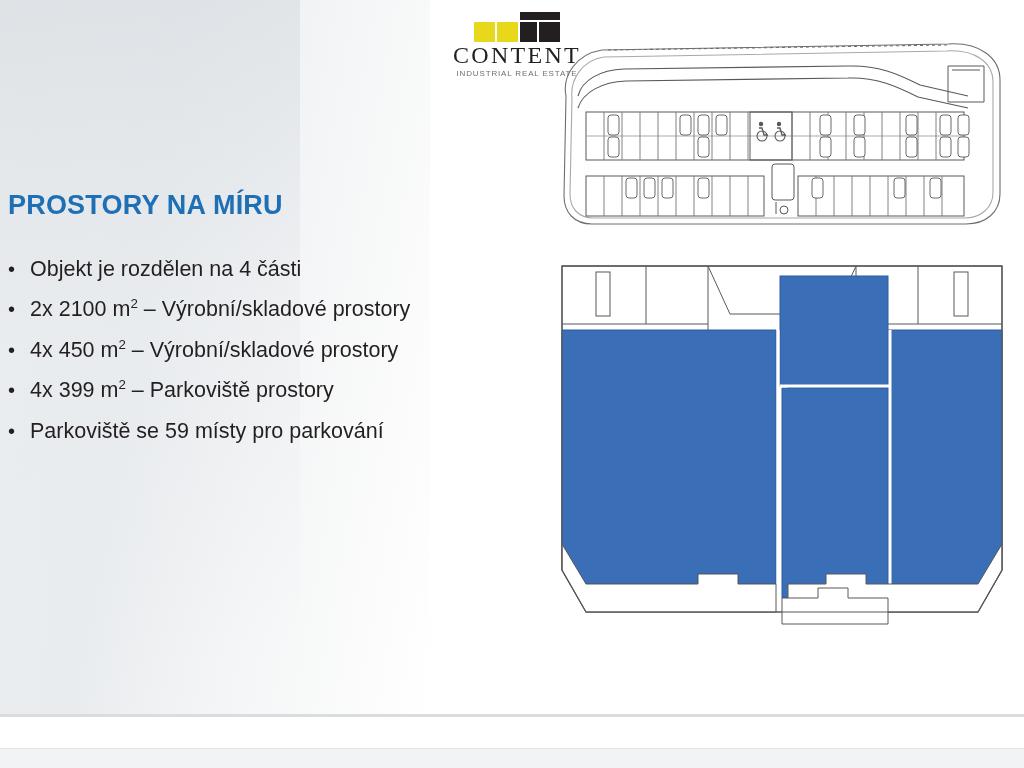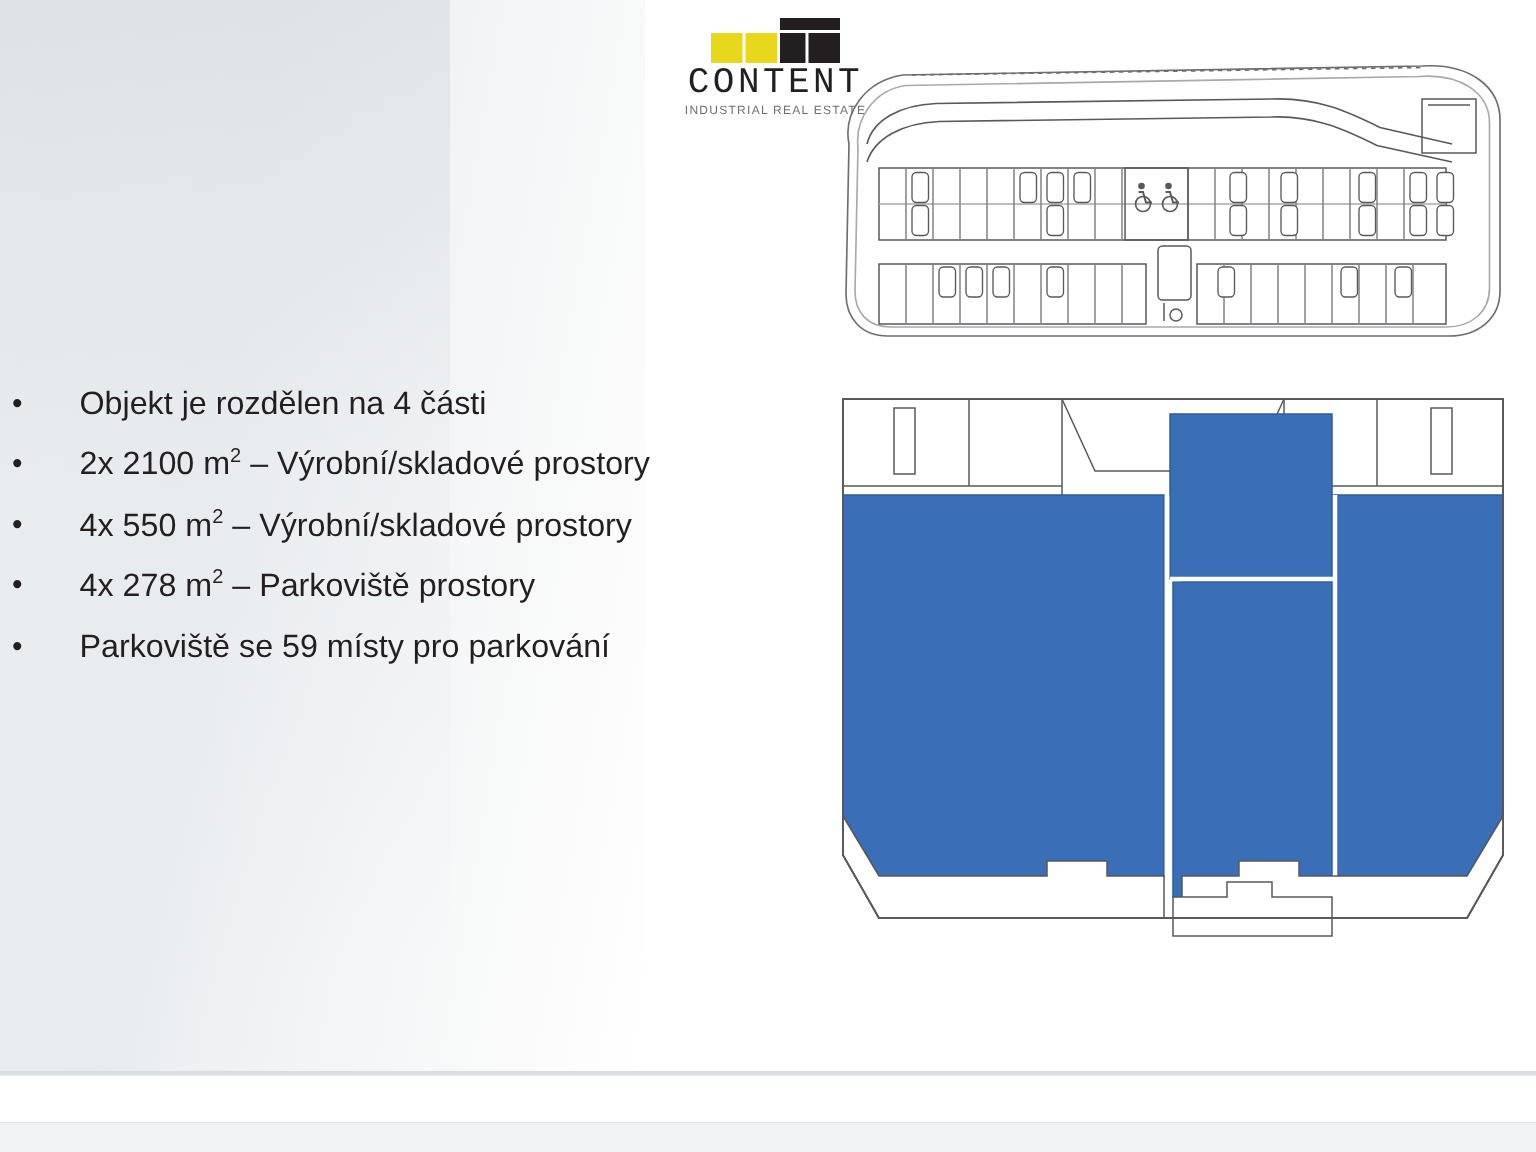--- a/index.html
+++ b/index.html
@@ -82,21 +82,21 @@
   }
   .logo-mark .ylw {
     position: absolute;
     background: #e8d81c;
   }
   .logo-word {
     position: absolute;
     left: 0; top: 30px;
     width: 148px;
     text-align: center;
-    font-family: Liberation Mono, monospace;
+    font-family: Liberation Serif, serif;
     font-size: 24px;
     letter-spacing: 2.3px;
     color: #231f20;
     font-weight: 400;
   }
   .logo-sub {
     position: absolute;
     left: 0; top: 57px;
     width: 148px;
     text-align: center;
@@ -133,21 +133,20 @@
   .bullet .dot {
     width: 22px;
     flex: 0 0 22px;
     text-align: left;
     color: #231f20;
     font-size: 20px;
     line-height: 1.3;
   }
   .bullet .txt {
     flex: 1 1 auto;
-    margin-left: 23px;
   }
   .bullet sup {
     font-size: 0.62em;
     vertical-align: super;
     line-height: 0;
   }
 
   
   .plan-top {
     position: absolute;
@@ -178,37 +177,38 @@
       <div class="ylw" style="left:0px;  top:10px; width:21px; height:20px;"></div>
       <div class="ylw" style="left:23px; top:10px; width:21px; height:20px;"></div>
       <div class="blk" style="left:46px; top:0px;  width:40px; height:8px;"></div>
       <div class="blk" style="left:46px; top:10px; width:17px; height:20px;"></div>
       <div class="blk" style="left:65px; top:10px; width:21px; height:20px;"></div>
     </div>
     <div class="logo-word">CONTENT</div>
     <div class="logo-sub">INDUSTRIAL REAL ESTATE</div>
   </div>
 
+  <div class="title">PROSTORY NA MÍRU</div>
 
   <div class="bullets">
     <div class="bullet">
       <span class="dot">•</span>
       <span class="txt">Objekt je rozdělen na 4 části</span>
     </div>
     <div class="bullet">
       <span class="dot">•</span>
       <span class="txt"><span>2x 2100 m</span><sup>2</sup><span> – Výrobní/skladové prostory</span></span>
     </div>
     <div class="bullet">
       <span class="dot">•</span>
-      <span class="txt"><span>4x 550 m</span><sup>2</sup><span> – Výrobní/skladové prostory</span></span>
-    </div>
-    <div class="bullet">
-      <span class="dot">•</span>
-      <span class="txt"><span>4x 278 m</span><sup>2</sup><span> – Parkoviště prostory</span></span>
+      <span class="txt"><span>4x 450 m</span><sup>2</sup><span> – Výrobní/skladové prostory</span></span>
+    </div>
+    <div class="bullet">
+      <span class="dot">•</span>
+      <span class="txt"><span>4x 399 m</span><sup>2</sup><span> – Parkoviště prostory</span></span>
     </div>
     <div class="bullet">
       <span class="dot">•</span>
       <span class="txt">Parkoviště se 59 místy pro parkování</span>
     </div>
   </div>
 
   <div class="plan-top">
     <svg width="468" height="200" viewBox="0 0 468 200">
       <g fill="none" stroke="#6d6e71" stroke-width="1.1">

